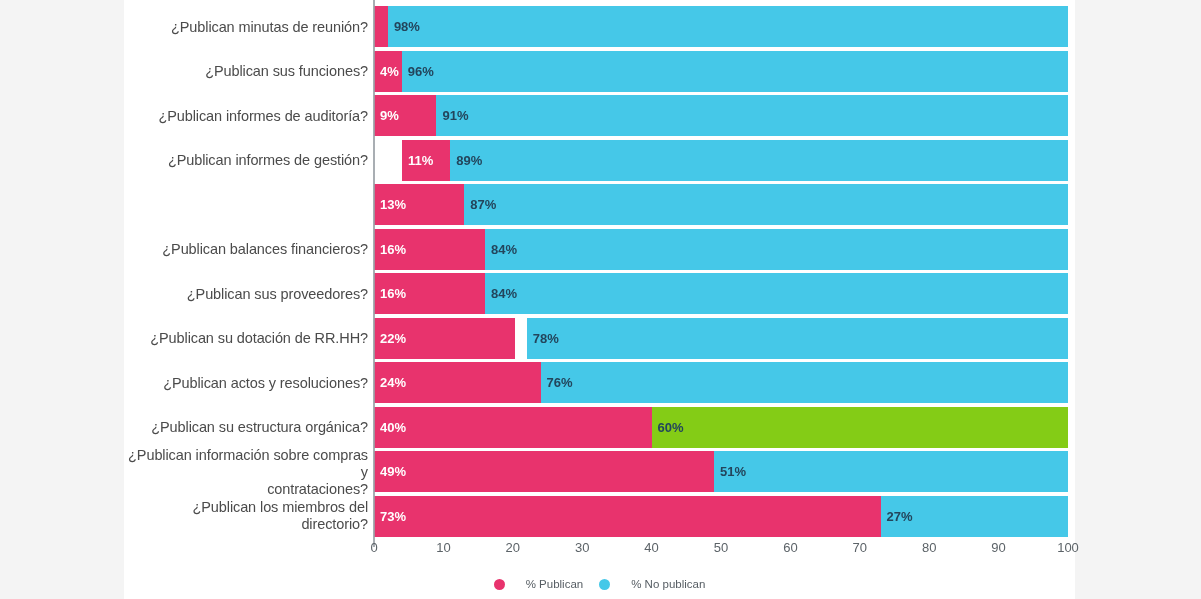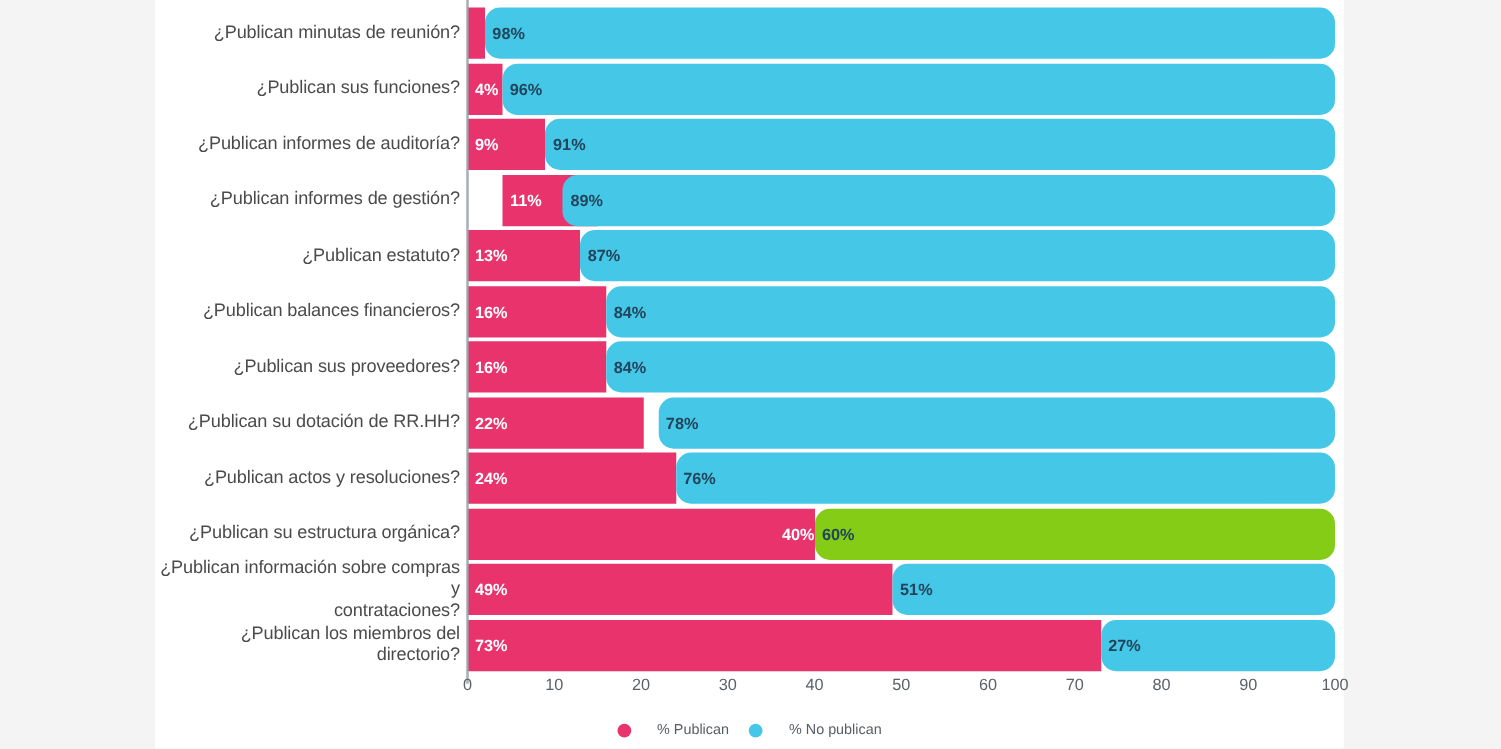--- a/index.html
+++ b/index.html
@@ -74,21 +74,21 @@
   .seg {
     position: absolute;
     top: 0;
     height: 41px;
     display: flex;
     align-items: center;
     overflow: hidden;
     box-sizing: border-box;
   }
   .seg-a { background: #e8336d; }
-  .seg-b { background: #45c8e8; border-radius: 12px; }
+  .seg-b { background: #45c8e8; }
 
   .seg-val {
     font-size: 13px;
     font-weight: bold;
     padding-left: 6px;
     white-space: nowrap;
   }
   .seg-a .seg-val { color: #ffffff; }
   .seg-b .seg-val { color: #23455c; }
 
@@ -193,21 +193,20 @@
             <div class="bars">
               <div class="seg seg-a" style="left: 0px; width: 76.34px; background: rgb(232, 51, 109); margin-left: 28px;">
                 <span class="seg-val">11%</span>
               </div>
               <div class="seg seg-b" style="left: 76.34px; width: 617.66px; background: rgb(69, 200, 232);">
                 <span class="seg-val">89%</span>
               </div>
             </div>
           </div>
           <div class="row" style="top: 184px;">
-            <div class="row-label">¿Publican estatuto?</div>
             <div class="bars">
               <div class="seg seg-a" style="left: 0px; width: 90.22px; background: rgb(232, 51, 109);">
                 <span class="seg-val">13%</span>
               </div>
               <div class="seg seg-b" style="left: 90.22px; width: 603.78px; background: rgb(69, 200, 232);">
                 <span class="seg-val">87%</span>
               </div>
             </div>
           </div>
           <div class="row" style="top: 228.5px;">
@@ -250,21 +249,21 @@
                 <span class="seg-val">24%</span>
               </div>
               <div class="seg seg-b" style="left: 166.56px; width: 527.44px; background: rgb(69, 200, 232);">
                 <span class="seg-val">76%</span>
               </div>
             </div>
           </div>
           <div class="row" style="top: 406.5px;">
             <div class="row-label">¿Publican su estructura orgánica?</div>
             <div class="bars">
-              <div class="seg seg-a" style="left: 0px; width: 277.6px; background: rgb(232, 51, 109); justify-content: flex-end;">
+              <div class="seg seg-a" style="left: 0px; width: 277.6px; background: rgb(232, 51, 109);">
                 <span class="seg-val">40%</span>
               </div>
               <div class="seg seg-b" style="left: 277.6px; width: 416.4px; background: #84cc16;">
                 <span class="seg-val">60%</span>
               </div>
             </div>
           </div>
           <div class="row" style="top: 451px;">
             <div class="row-label">¿Publican información sobre compras y
 contrataciones?</div>

